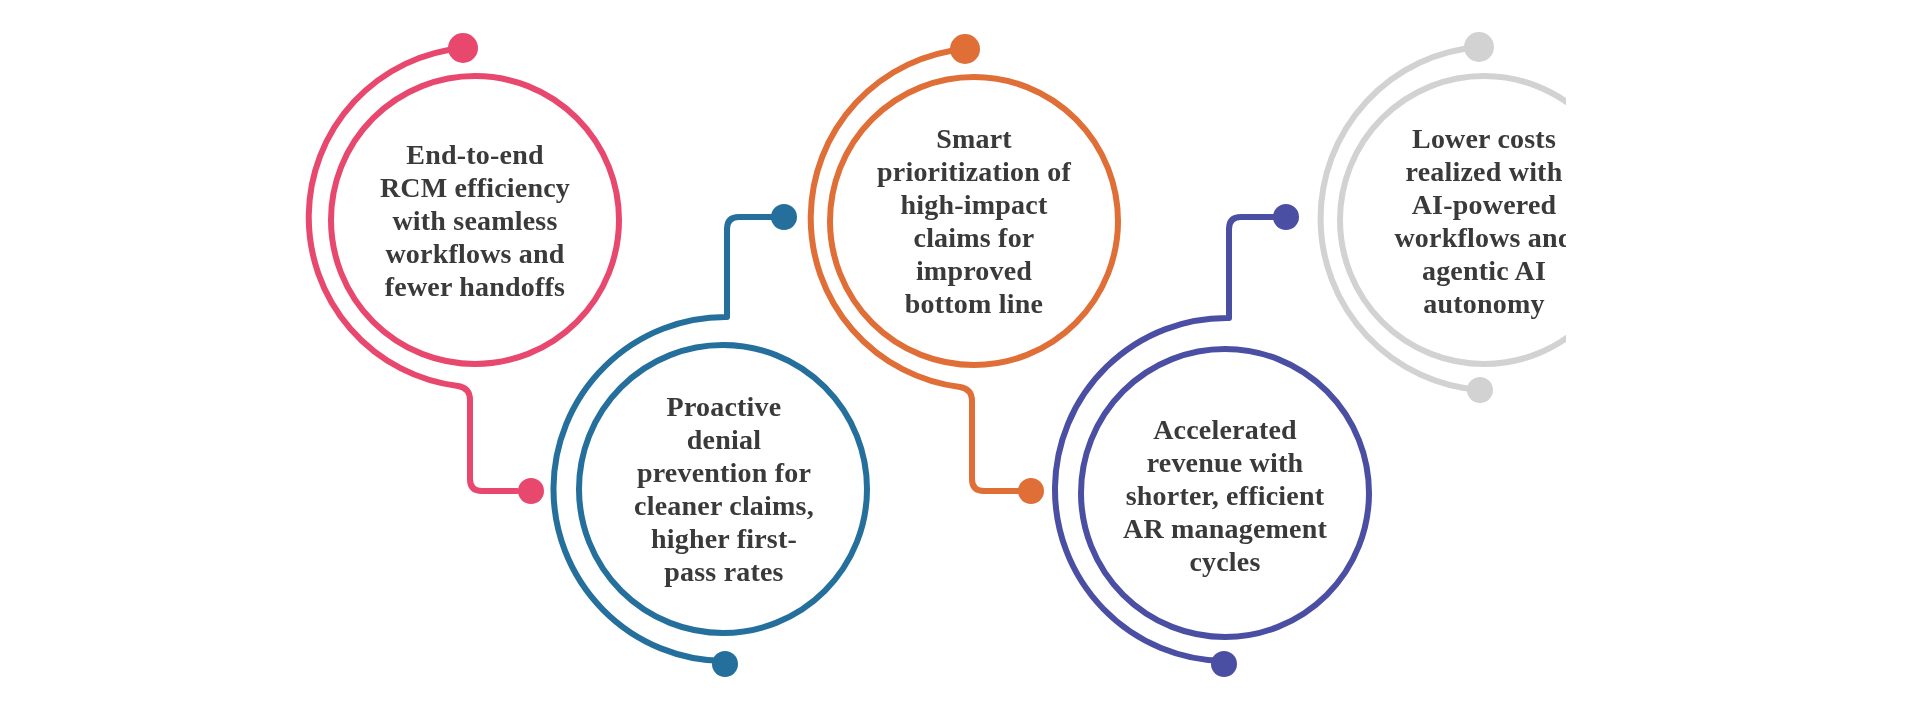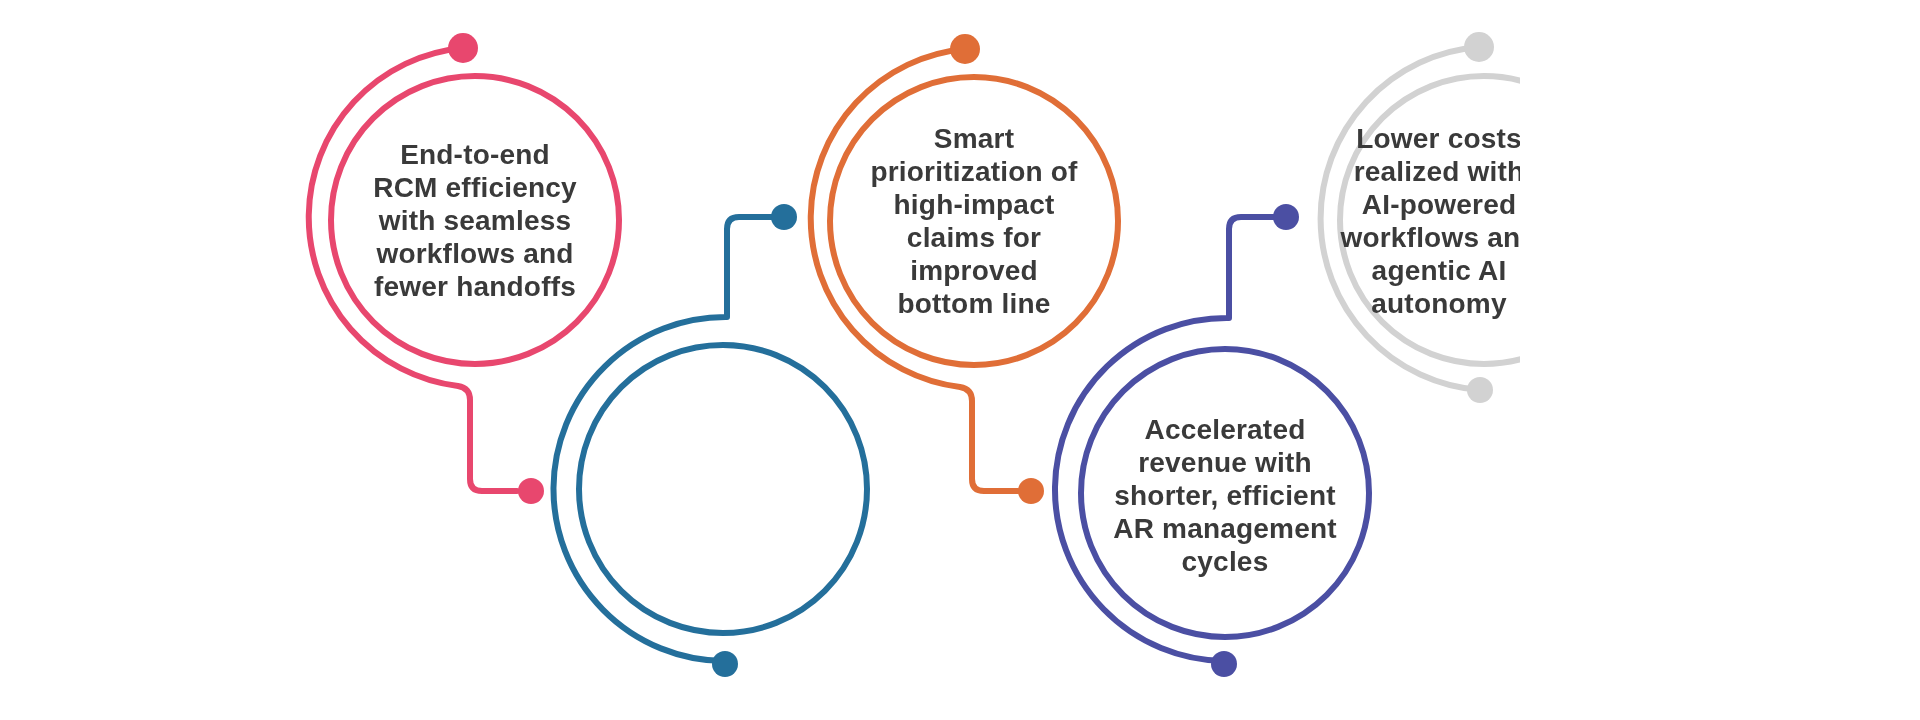--- a/index.html
+++ b/index.html
@@ -1,21 +1,22 @@
 <!DOCTYPE html>
 <html><head>
 <meta charset="utf-8">
 <style>
   html,body{margin:0;padding:0;background:#ffffff;}
   .canvas{
     position:relative;
     width:1520px;height:720px;
     background:#ffffff;
     overflow:hidden;
-    font-family:Liberation Sans, sans-serif;
+    font-family:Liberation Serif, serif;
+    padding-left:46px;
   }
   .artwork{position:absolute;left:0;top:0;}
   .ring{fill:none;stroke-width:6;}
   .swirl{fill:none;stroke-width:6;stroke-linecap:round;stroke-linejoin:round;}
   .dot{stroke:none;}
   .label{
     position:absolute;
     transform:translate(-50%,-50%);
     width:330px;
     text-align:center;
@@ -69,34 +70,40 @@
       <circle class="dot" cx="1480" cy="390" r="13" fill="#D2D2D2"></circle>
     </g>
   </svg>
 
   <div class="label" style="left: 475px; top: 220px; color: rgb(58, 58, 58);">End-to-end
 RCM efficiency
 with seamless
 workflows and
 fewer handoffs</div>
 
+  <div class="label" style="left: 724px; top: 489px; color: rgb(58, 58, 58);">Proactive
+denial
+prevention for
+cleaner claims,
+higher first-
+pass rates</div>
 
   <div class="label" style="left: 1225px; top: 495px; color: rgb(58, 58, 58);">Accelerated
 revenue with
 shorter, efficient
 AR management
 cycles</div>
 
   <div class="label" style="left: 974px; top: 221px; color: rgb(58, 58, 58);">Smart
 prioritization of
 high-impact
 claims for
 improved
 bottom line</div>
 
-  <div class="label" style="left: 1439px; top: 221px; color: rgb(58, 58, 58);">Lower costs
+  <div class="label" style="left: 1484px; top: 221px; color: rgb(58, 58, 58);">Lower costs
 realized with
 AI-powered
 workflows and
 agentic AI
 autonomy</div>
 
 </div>
 
 </body></html>

